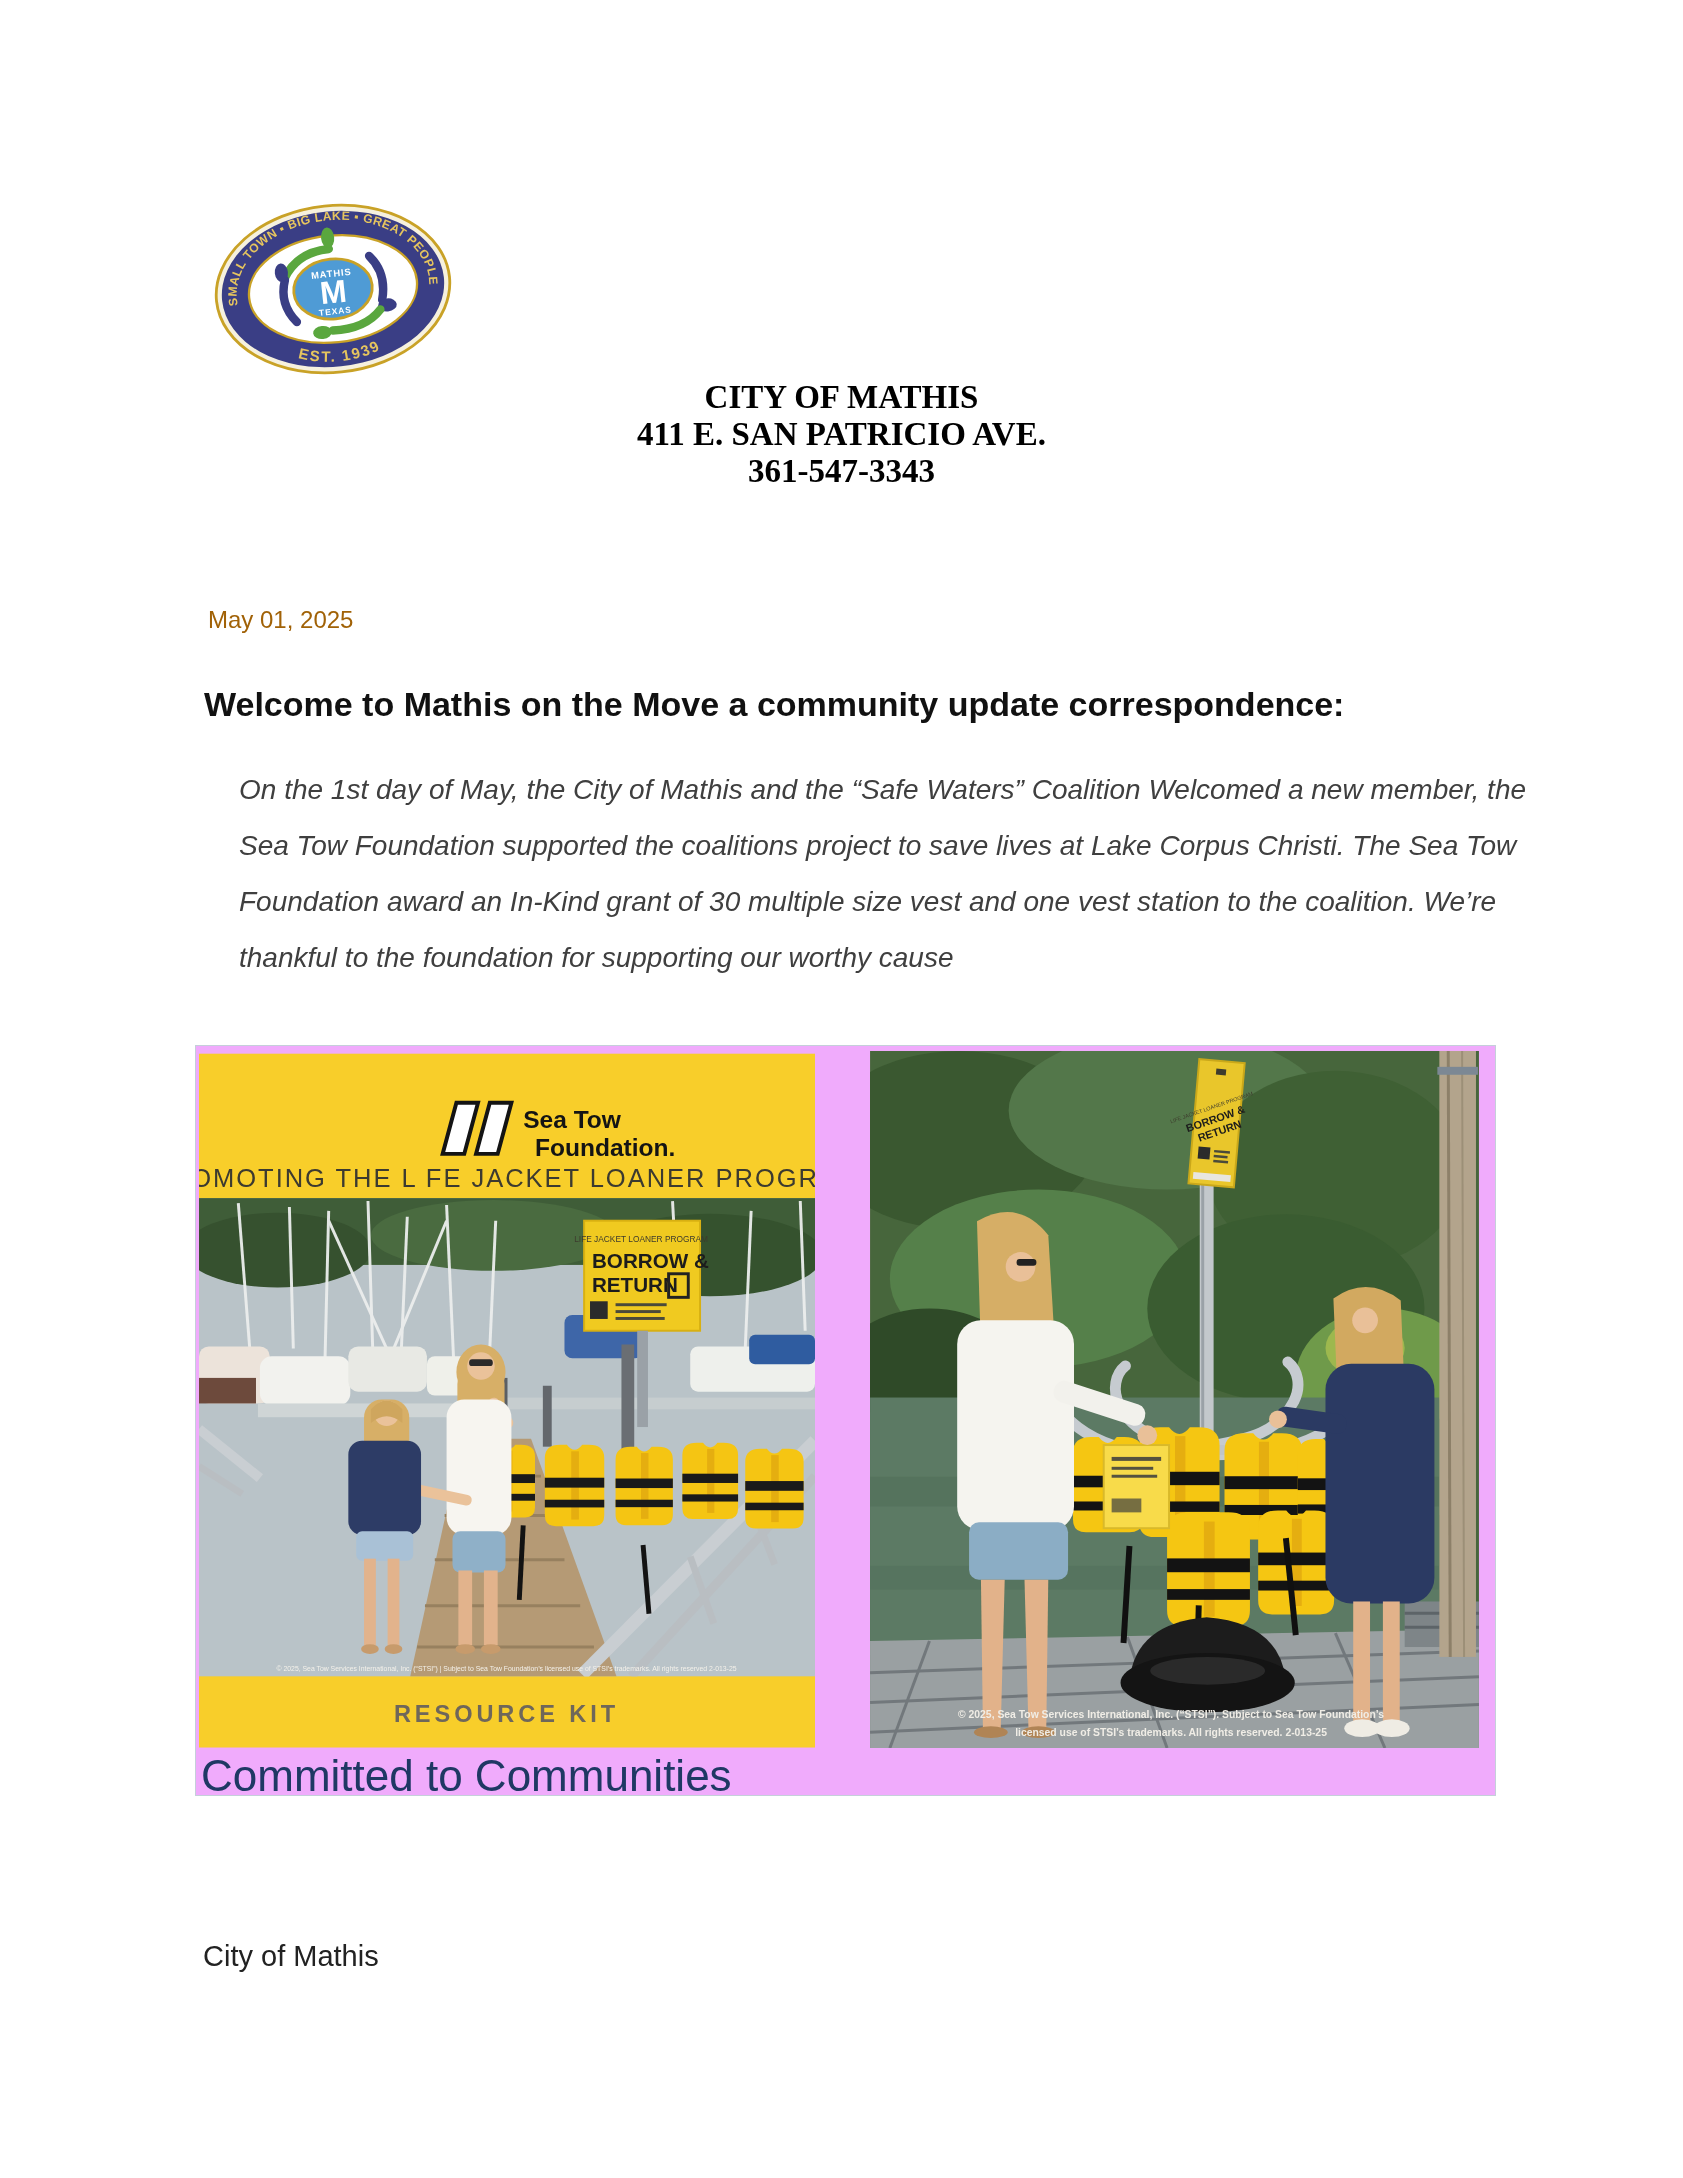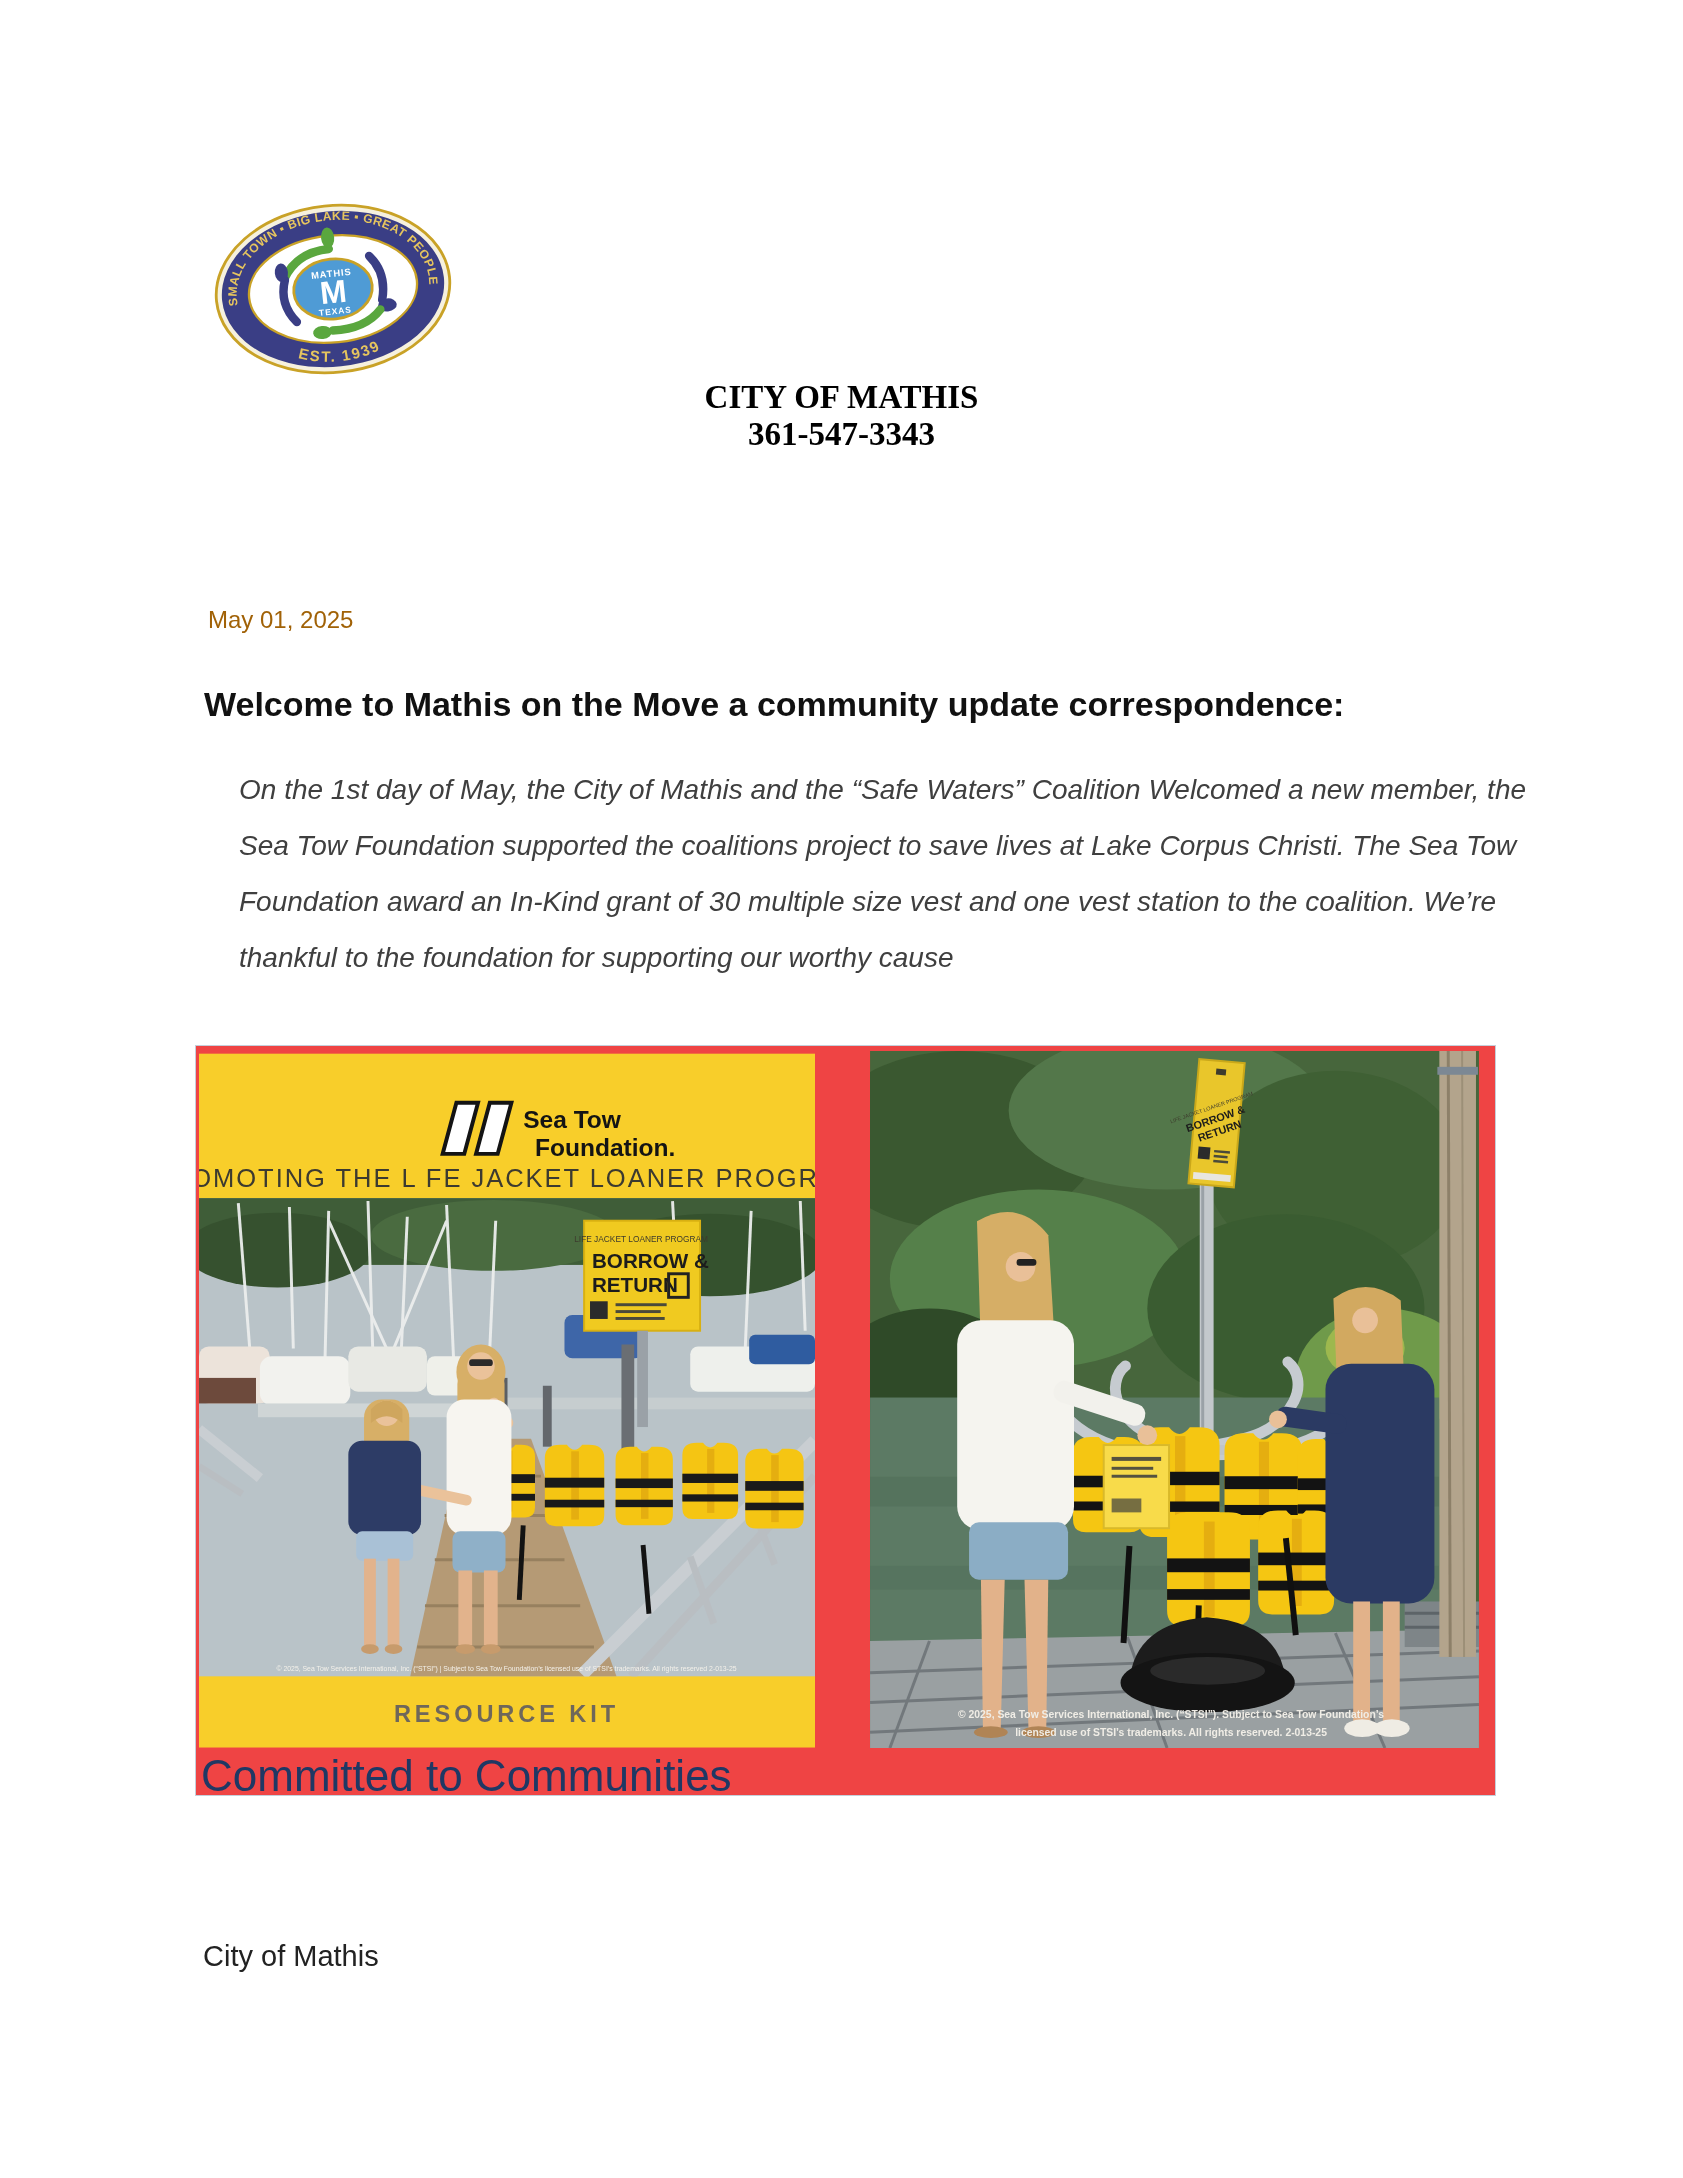--- a/index.html
+++ b/index.html
@@ -5,21 +5,21 @@
   html,body{margin:0;padding:0;background:#ffffff;}
   .page{position:relative;width:1683px;height:2178px;background:#fff;overflow:hidden;
         font-family:"Liberation Sans",sans-serif;color:#1a1a1a;}
   .letterhead{position:absolute;top:379px;left:0;width:1683px;text-align:center;
         font-family:"Liberation Serif",serif;font-weight:bold;font-size:33px;line-height:37px;color:#000;}
   .date{position:absolute;top:606px;left:208px;font-size:24px;color:#a16207;}
   .headline{position:absolute;top:685px;left:204px;font-size:34px;font-weight:bold;color:#111;}
   .intro{position:absolute;top:762px;left:203px;width:1317px;font-size:28px;font-style:italic;color:#3f3f3f;}
   .intro .ln{height:56px;line-height:56px;white-space:nowrap;margin-left:36px;}
   .gallery-box{position:absolute;top:1045px;left:195px;width:1299px;height:749px;
-        border:1px solid #c5cfda;background:#ef4444;}
+        border:1px solid #c5cfda;background:#f0abfc;}
   .poster-svg{position:absolute;left:3px;top:5px;width:616px;height:699px;}
   .photo-svg{position:absolute;left:674px;top:5px;width:609px;height:697px;}
   .committed{position:absolute;left:5px;top:705px;font-size:44px;font-weight:normal;color:#1F3864;letter-spacing:0;}
   .closing{position:absolute;top:1833px;left:203px;width:1317px;font-size:29px;font-weight:bold;font-style:italic;color:#171717;}
   .closing .ln{height:54px;line-height:54px;white-space:nowrap;}
   .signature{position:absolute;top:1940px;left:203px;font-size:29px;color:#222;}
   svg text{font-family:"Liberation Sans",sans-serif;}
   .seal-svg{position:absolute;top:200px;left:209px;width:248px;height:178px;}
 </style>
 </head>
@@ -54,20 +54,21 @@
       </g>
       <ellipse cx="130" cy="95" rx="42" ry="32" fill="#4f9bd5" stroke="#C9A227" stroke-width="3"></ellipse>
       <text x="130" y="82" text-anchor="middle" font-size="10" font-weight="bold" fill="#ffffff" letter-spacing="1">MATHIS</text>
       <text x="130" y="110" text-anchor="middle" font-size="34" font-weight="bold" fill="#ffffff" font-family="Liberation Serif, serif">M</text>
       <text x="130" y="122" text-anchor="middle" font-size="9" font-weight="bold" fill="#ffffff" letter-spacing="1">TEXAS</text>
     </g>
   </svg>
 
   <div class="letterhead">
     <div>CITY OF MATHIS</div>
+    <div>411 E. SAN PATRICIO AVE.</div>
     <div>361-547-3343</div>
   </div>
 
   <div class="date">May 01, 2025</div>
 
   <div class="headline">Welcome to Mathis on the Move a community update correspondence:</div>
 
   <div class="intro">
     <div class="ln">On the 1st day of May, the City of Mathis and the “Safe Waters” Coalition Welcomed a new member, the</div>
     <div class="ln">Sea Tow Foundation supported the coalitions project to save lives at Lake Corpus Christi. The Sea Tow</div>

